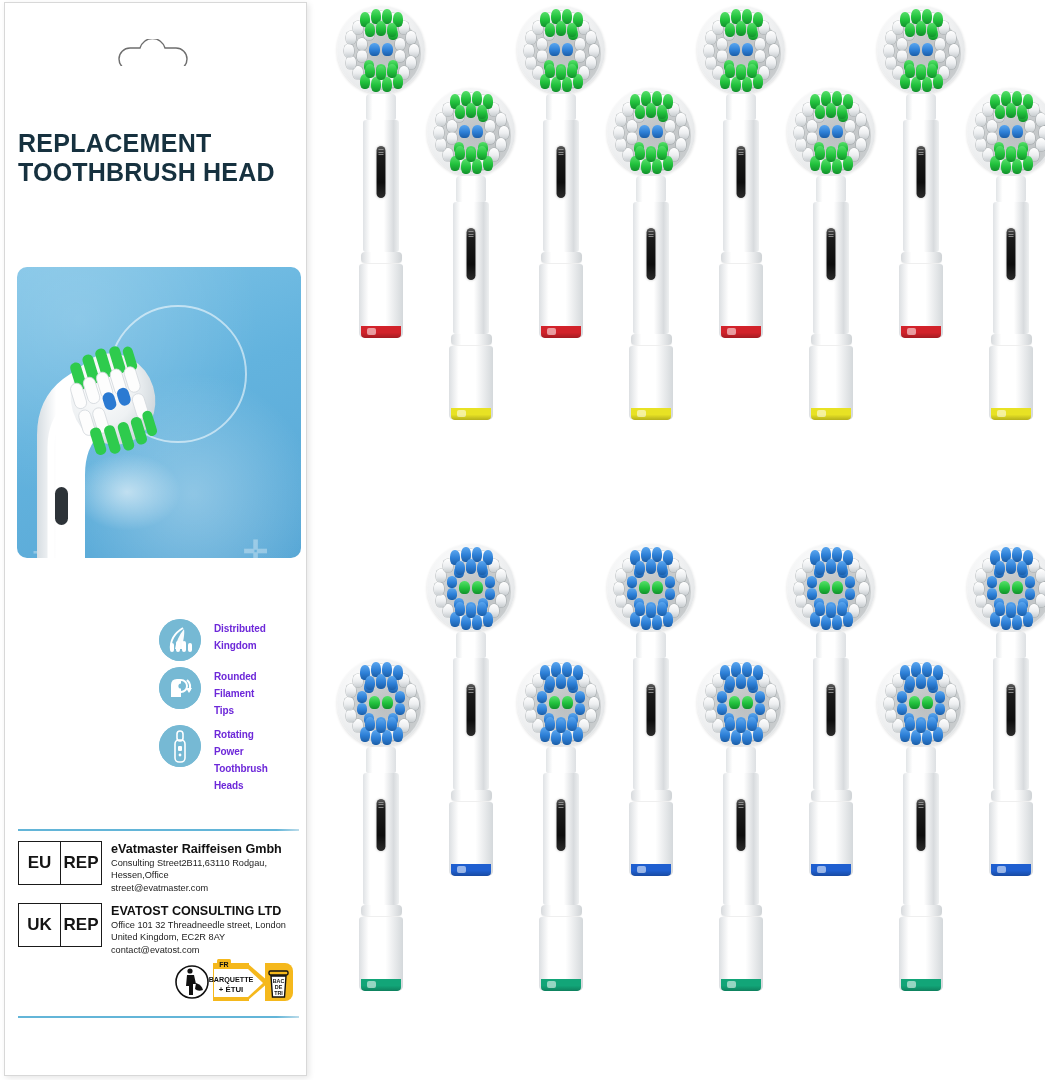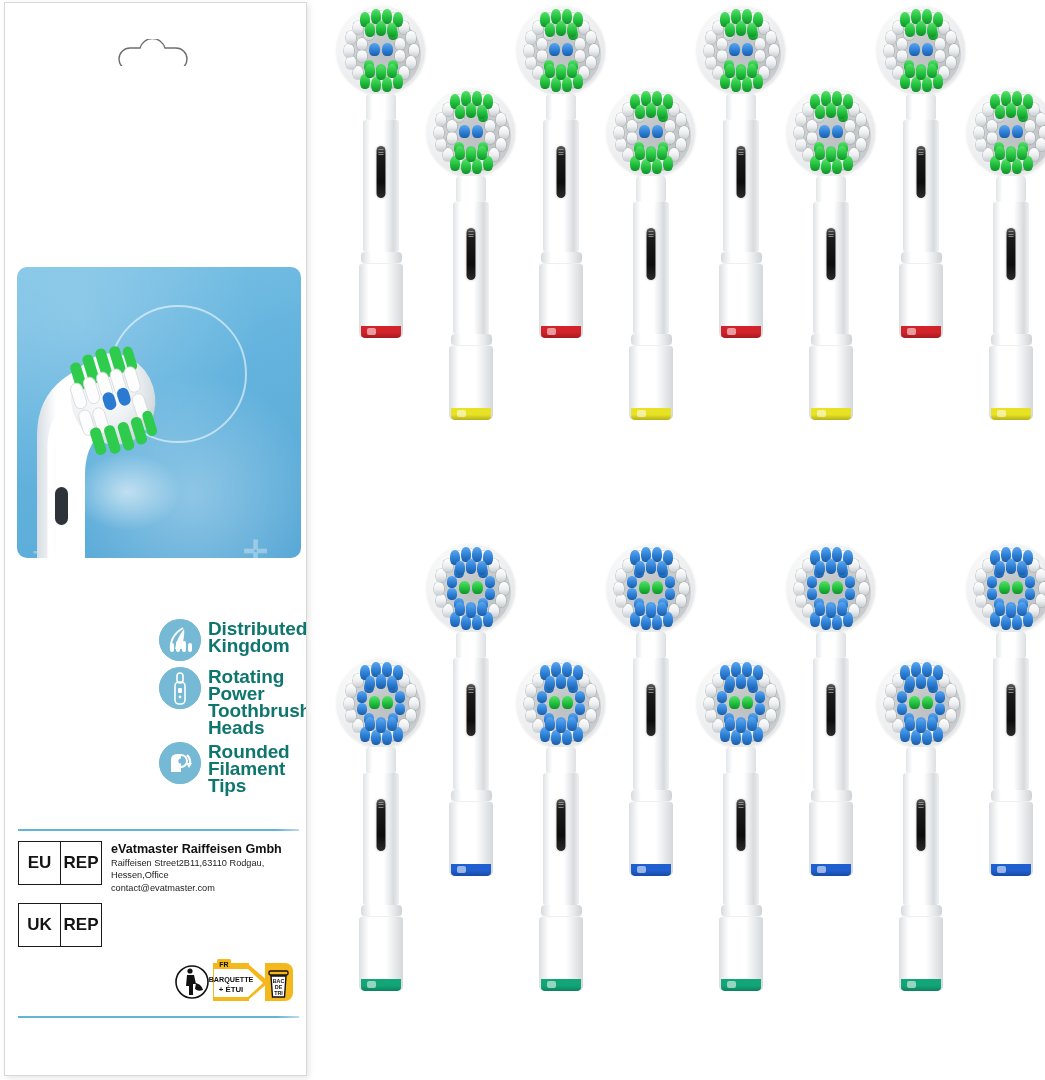--- a/index.html
+++ b/index.html
@@ -65,23 +65,23 @@
 
   
   .features { position: absolute; left: 154px; top: 616px; width: 146px; }
   .feature { display: flex; align-items: flex-start; margin-bottom: 6px; }
   .feature-icon {
     width: 42px; height: 42px; border-radius: 50%;
     background: #76b9d4; flex: 0 0 42px;
     position: relative; overflow: hidden;
   }
   .feature-text {
-    margin-left: 7px; padding-top: 1px;
-    color: #0f766e; font-weight: bold;
-    font-size: 19px; line-height: 17px;
+    margin-left: 13px; padding-top: 1px;
+    color: #6d28d9; font-weight: bold;
+    font-size: 10px; line-height: 17px;
     letter-spacing: -0.1px;
   }
 
   
   .divider {
     position: absolute; height: 2px;
     background: linear-gradient(90deg, #63b5d8 0%, #63b5d8 92%, #bcdcea 100%);
   }
   .rep-block { position: absolute; display: flex; }
   .rep-badge {
@@ -182,20 +182,24 @@
 <div id="stage">
 
   <div class="package">
 
     <div class="hang-hole">
       <svg viewBox="0 0 74 27" width="74" height="27">
         <path d="M2 20 a11 11 0 0 1 11 -11 h10 a13 13 0 0 1 25 0 h11 a11 11 0 0 1 0 22 h-46 a11 11 0 0 1 -11 -11 z" fill="#ffffff" stroke="#6e6e6e" stroke-width="1.4"></path>
       </svg>
     </div>
 
+    <div class="pkg-title">
+      <div class="l1">REPLACEMENT</div>
+      <div class="l2">TOOTHBRUSH HEAD</div>
+    </div>
 
     <div class="hero">
       <div class="ring"></div>
       <div class="glow"></div>
       <div class="sparkle" style="left:226px;top:270px;font-size:30px;">✛</div>
 
       <div class="sparkle" style="left:16px;top:278px;font-size:16px;">✛</div>
 
       <div class="hero-brush">
         <svg viewBox="0 0 200 250" width="200" height="250">
@@ -268,72 +272,78 @@
         <div class="feature-text">
           <div>Distributed</div>
           <div>Kingdom</div>
         </div>
       </div>
 
       <div class="feature">
         <div class="feature-icon">
           <svg viewBox="0 0 42 42" width="42" height="42">
             <circle cx="21" cy="21" r="21" fill="#76b9d4"></circle>
-            <rect x="18" y="6" width="6" height="10" rx="3" fill="none" stroke="#ffffff" stroke-width="1.6"></rect>
-            <rect x="16" y="15" width="10" height="22" rx="4" fill="none" stroke="#ffffff" stroke-width="1.6"></rect>
-            <rect x="19" y="21" width="4" height="5" rx="1" fill="#ffffff"></rect>
-            <circle cx="21" cy="30" r="1.4" fill="#ffffff"></circle>
-          </svg>
-        </div>
-        <div class="feature-text">
-          <div>Rotating</div>
-          <div>Power</div>
-          <div>Toothbrush</div>
-          <div>Heads</div>
-        </div>
-      </div>
-
-      <div class="feature">
-        <div class="feature-icon">
-          <svg viewBox="0 0 42 42" width="42" height="42">
-            <circle cx="21" cy="21" r="21" fill="#76b9d4"></circle>
             <path d="M12 30 L12 18 Q12 12 18 12 L22 12 L22 30 Z" fill="#ffffff"></path>
             <circle cx="22" cy="19" r="6" fill="none" stroke="#ffffff" stroke-width="2"></circle>
             <circle cx="22" cy="19" r="2.6" fill="#76b9d4"></circle>
             <path d="M28 13 A9 9 0 0 1 30 24" stroke="#ffffff" stroke-width="2.3" fill="none"></path>
             <path d="M30 26 l-3 -5 l6 0 z" fill="#ffffff"></path>
           </svg>
         </div>
         <div class="feature-text">
           <div>Rounded</div>
           <div>Filament</div>
           <div>Tips</div>
         </div>
       </div>
+
+      <div class="feature">
+        <div class="feature-icon">
+          <svg viewBox="0 0 42 42" width="42" height="42">
+            <circle cx="21" cy="21" r="21" fill="#76b9d4"></circle>
+            <rect x="18" y="6" width="6" height="10" rx="3" fill="none" stroke="#ffffff" stroke-width="1.6"></rect>
+            <rect x="16" y="15" width="10" height="22" rx="4" fill="none" stroke="#ffffff" stroke-width="1.6"></rect>
+            <rect x="19" y="21" width="4" height="5" rx="1" fill="#ffffff"></rect>
+            <circle cx="21" cy="30" r="1.4" fill="#ffffff"></circle>
+          </svg>
+        </div>
+        <div class="feature-text">
+          <div>Rotating</div>
+          <div>Power</div>
+          <div>Toothbrush</div>
+          <div>Heads</div>
+        </div>
+      </div>
     </div>
 
     <div class="divider" style="left:13px; top:826px; width:281px;"></div>
 
     <div class="rep-block" style="left:13px; top:838px; width:285px;">
       <div class="rep-badge">
         <div class="cell">EU</div>
         <div class="cell">REP</div>
       </div>
       <div class="rep-info">
         <div class="rep-name">eVatmaster Raiffeisen Gmbh</div>
-        <div class="rep-addr">Raiffeisen Street2B11,63110 Rodgau,</div>
+        <div class="rep-addr">Consulting Street2B11,63110 Rodgau,</div>
         <div class="rep-addr">Hessen,Office</div>
-        <div class="rep-addr">contact@evatmaster.com</div>
+        <div class="rep-addr">street@evatmaster.com</div>
       </div>
     </div>
 
     <div class="rep-block" style="left:13px; top:900px; width:285px;">
       <div class="rep-badge">
         <div class="cell">UK</div>
         <div class="cell">REP</div>
+      </div>
+      <div class="rep-info">
+        <div class="rep-name">EVATOST CONSULTING LTD</div>
+        <div class="rep-addr">Office 101 32 Threadneedle street, London</div>
+        <div class="rep-addr">United Kingdom, EC2R 8AY</div>
+        <div class="rep-addr">contact@evatost.com</div>
       </div>
     </div>
 
     <div class="triman">
       <svg viewBox="0 0 126 50" width="126" height="50">
 
         <g>
           <circle cx="19" cy="27" r="16" fill="none" stroke="#111" stroke-width="1.6"></circle>
           <circle cx="17" cy="16" r="2.6" fill="#111"></circle>
           <path d="M14 20 L21 20 L23 29 L20 29 L20 40 L16 40 L16 31 L13 31 Z" fill="#111"></path>

